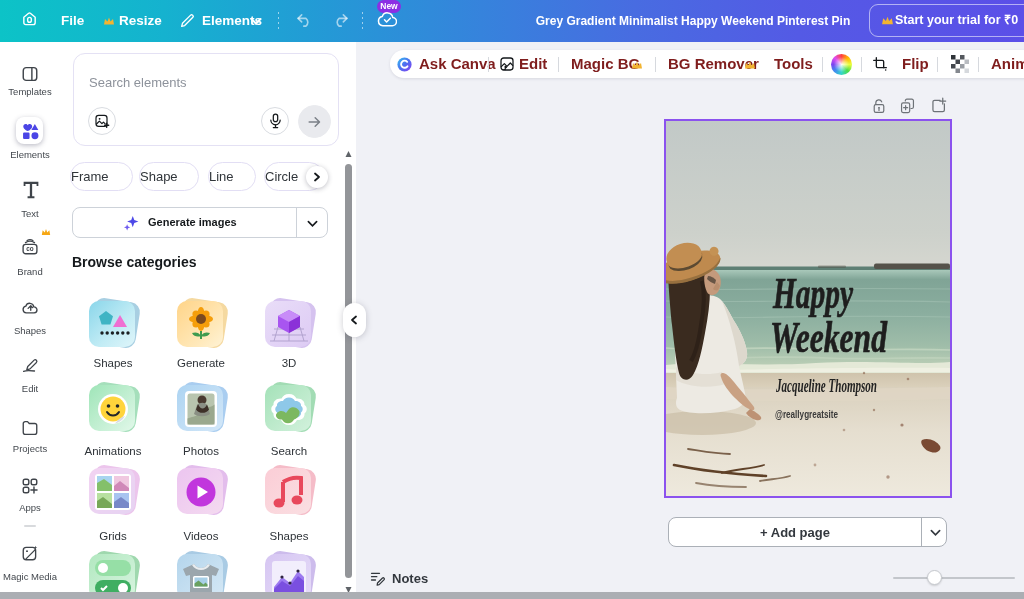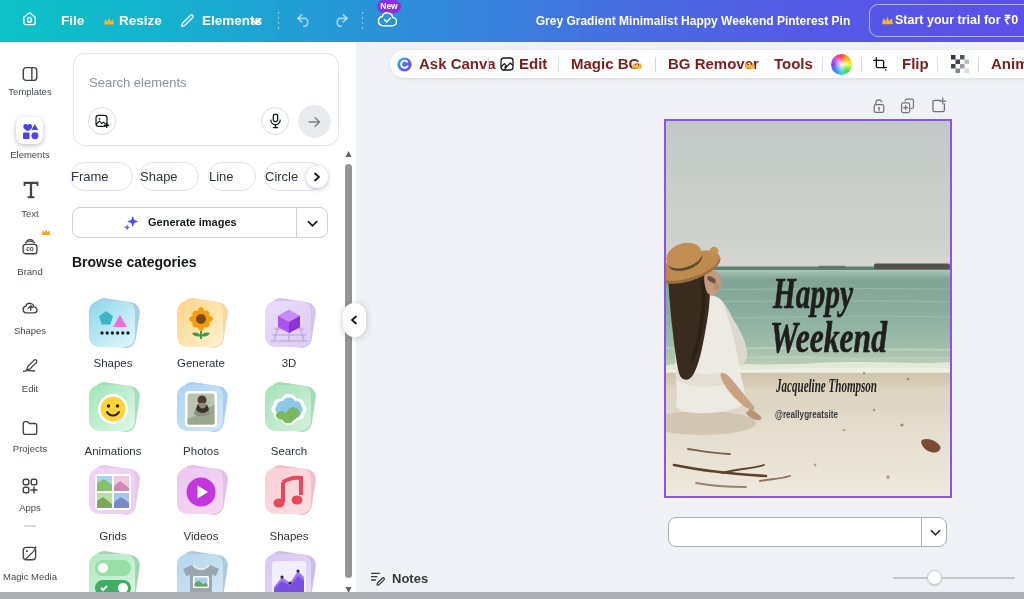--- a/index.html
+++ b/index.html
@@ -556,20 +556,21 @@
       <g stroke="#5f4128" stroke-linecap="round" fill="none">
         <path d="M8 344c24 5 58 9 92 11" stroke-width="2.6"></path>
         <path d="M56 352c14-4 28-4 42-8" stroke-width="1.8"></path>
         <path d="M22 328c13 2 28 5 42 5" stroke-width="1.8" opacity=".8"></path>
         <path d="M94 360c10-2 20-2 30-5" stroke-width="1.8" opacity=".7"></path>
         <path d="M30 362c16 3 34 4 50 4" stroke-width="1.8" opacity=".6"></path>
       </g>
     </svg>
     </div>
     <div id="addpage">
+      <div class="txt">+ Add page</div>
       <div class="sep"></div>
       <svg class="abs" style="left:261px;top:11px" width="11" height="8" viewBox="0 0 12 8" fill="none" stroke="#33383e" stroke-width="1.8" stroke-linecap="round">
           <path d="M1.5 1.5 6 6l4.5-4.5"></path>
         </svg>
     </div>
     <div id="notes">
       <svg width="17" height="16" viewBox="0 0 24 24" fill="none" stroke="#33383e" stroke-width="1.9" stroke-linecap="round" stroke-linejoin="round">
           <path d="M3 5h12M3 10h8M3 15h6"></path>
           <path d="m12 19.5 7.5-7.5a1.8 1.8 0 0 1 2.5 2.5L14.5 22l-3 .6Z"></path>
         </svg>

